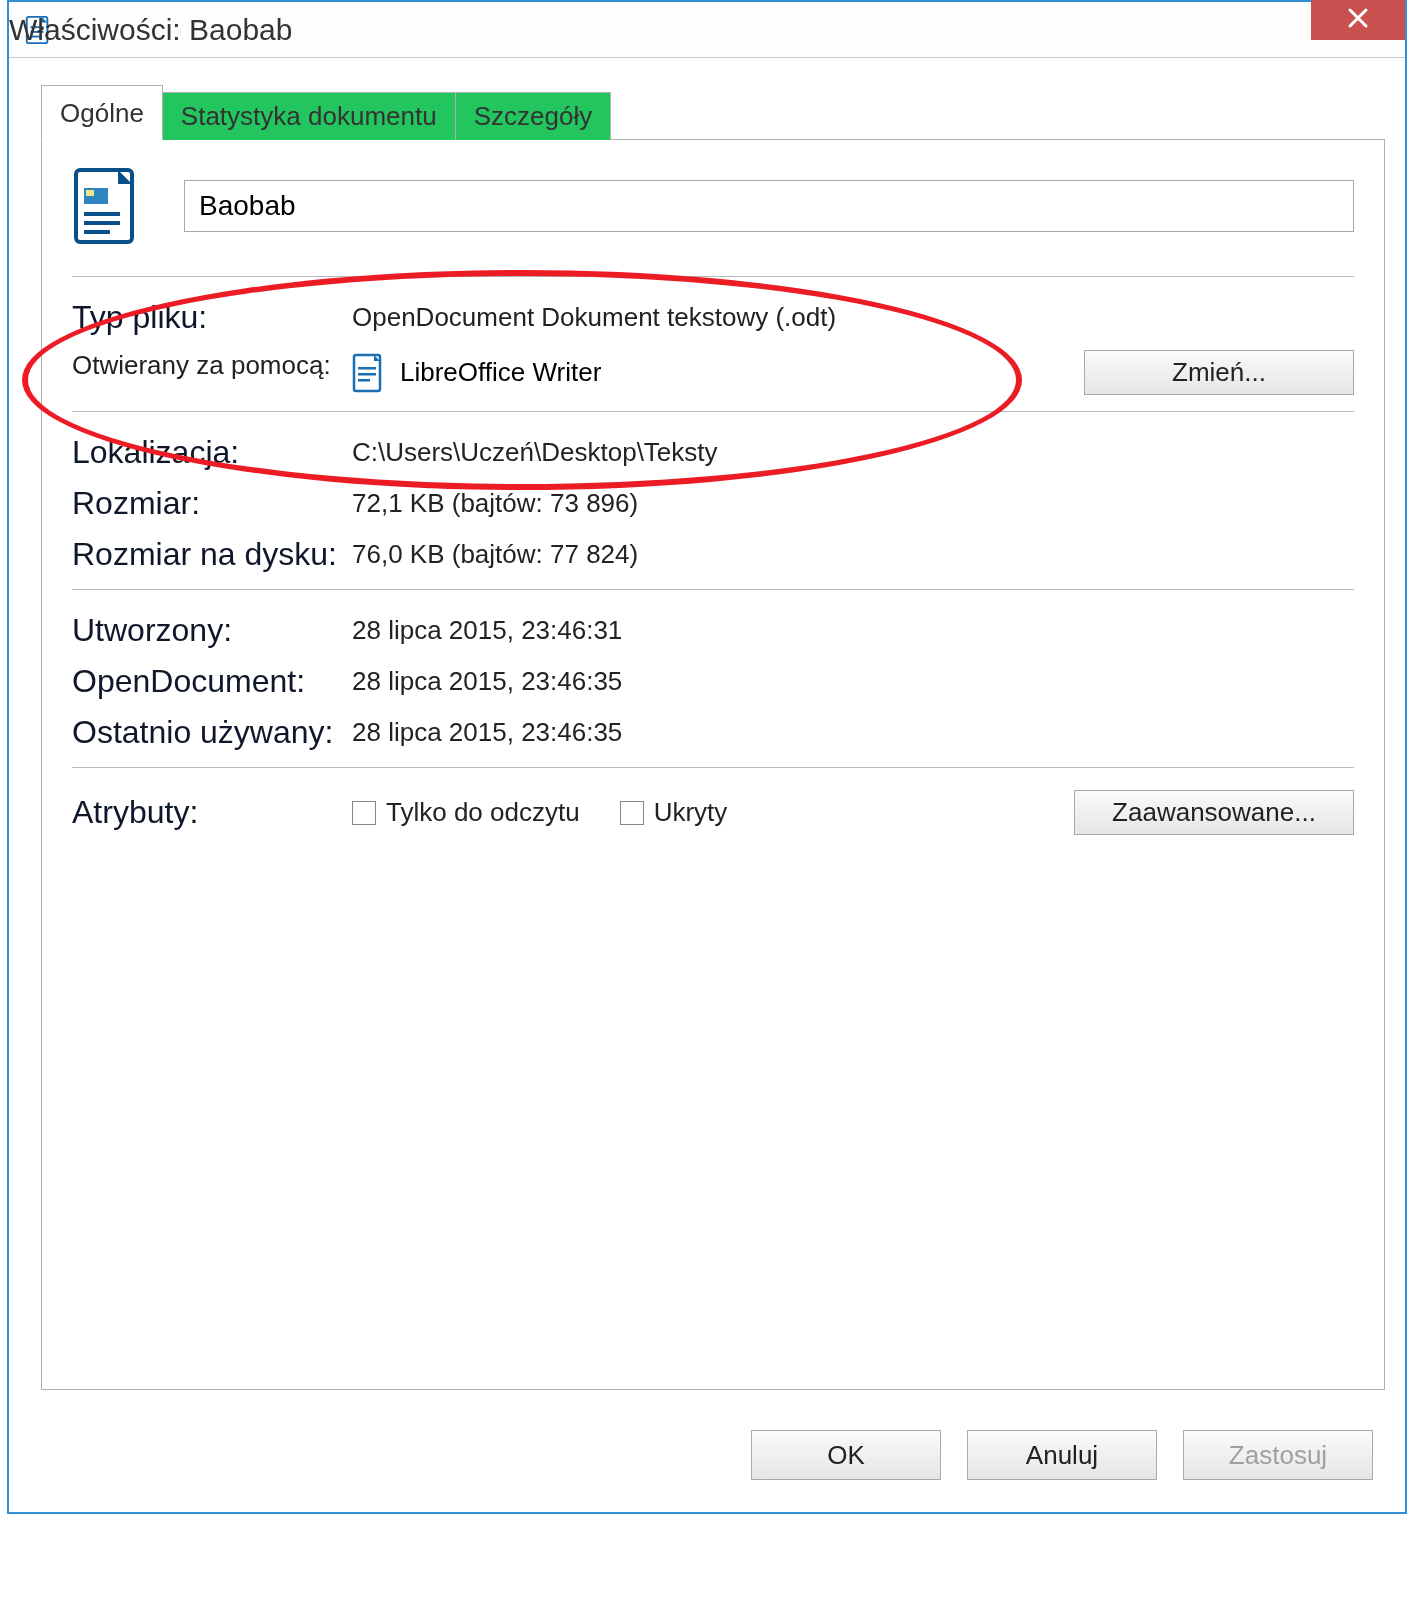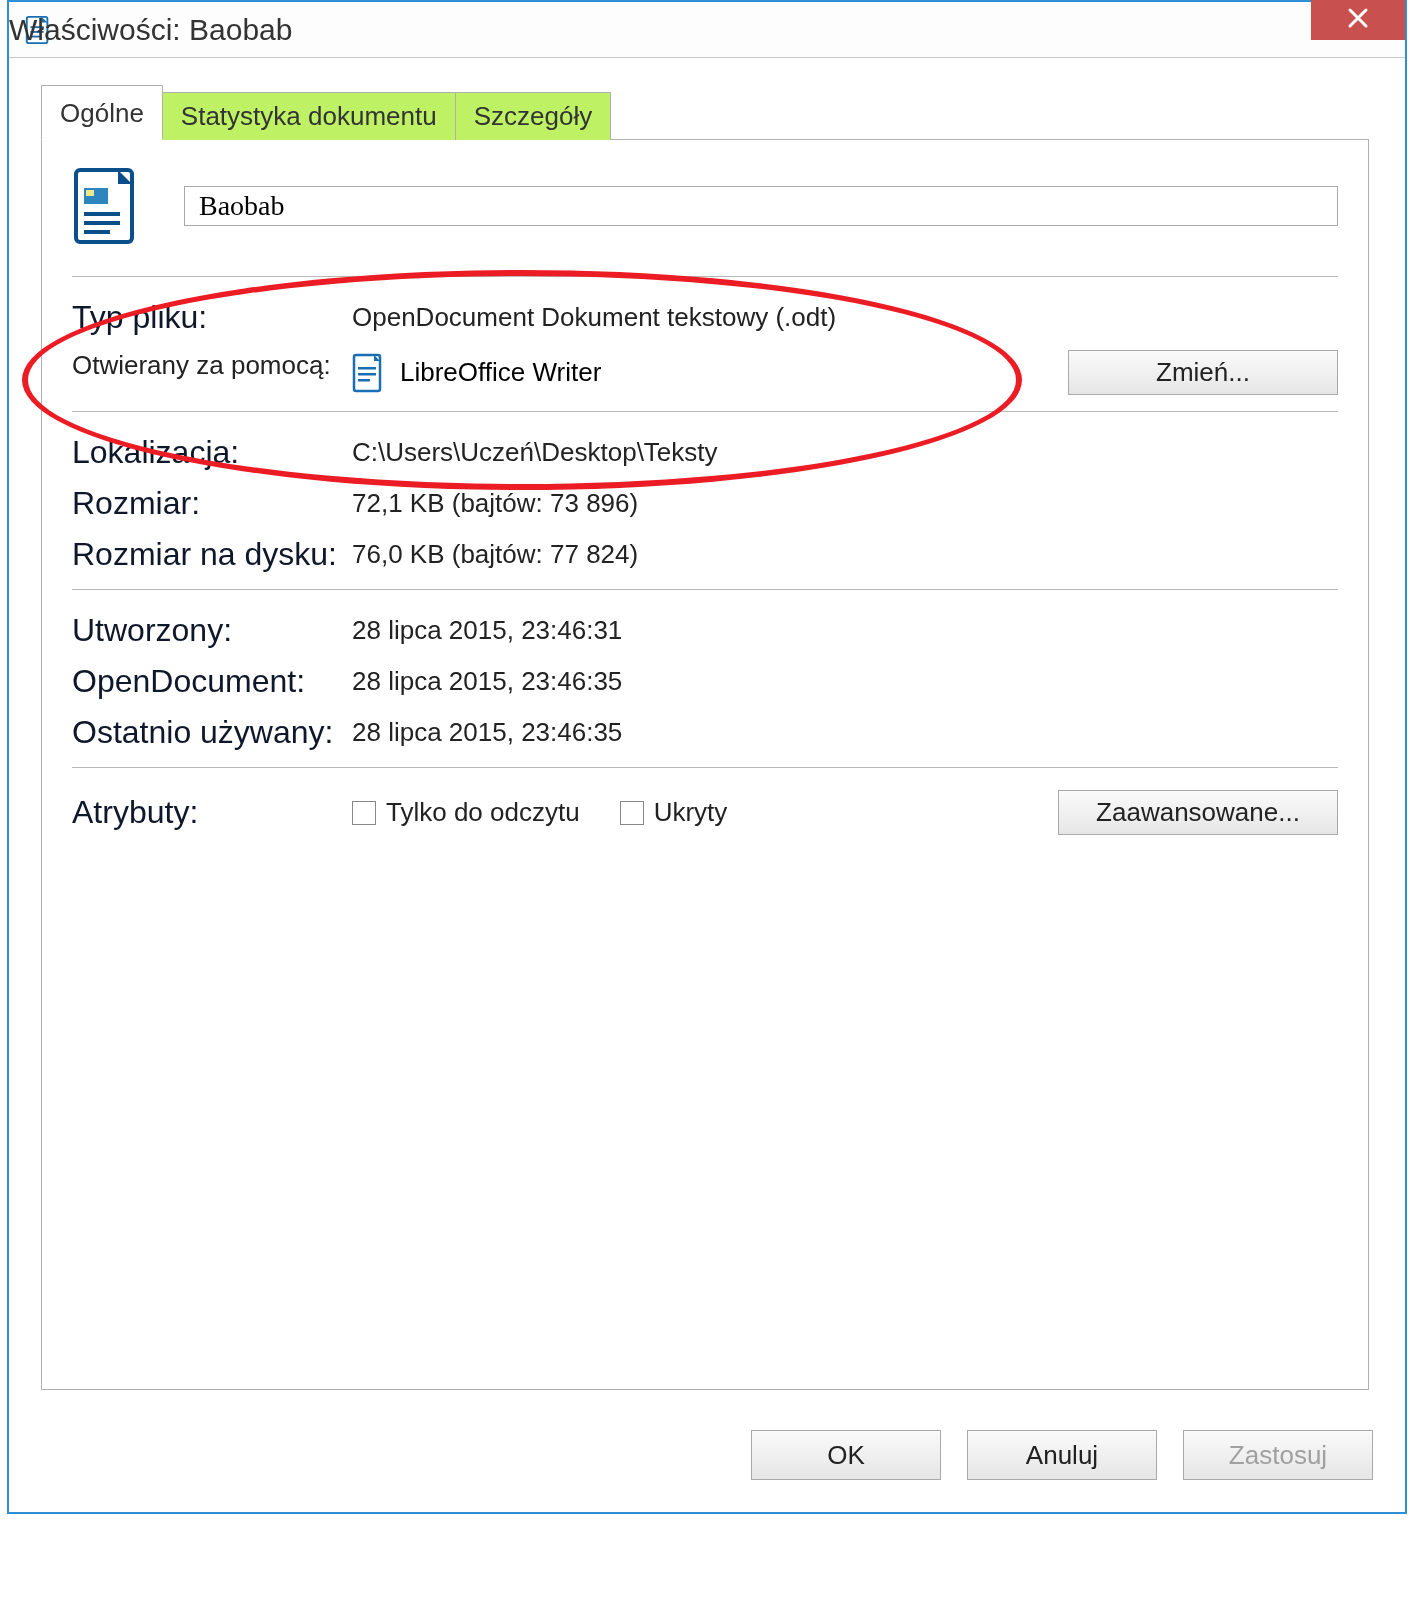--- a/index.html
+++ b/index.html
@@ -48,33 +48,33 @@
     height: 40px;
     background: #c8504e;
     color: #fff;
     display: flex;
     align-items: center;
     justify-content: center;
     font-size: 28px;
     cursor: pointer;
   }
   .content {
-    padding: 30px 36px 20px 32px;
+    padding: 30px 20px 20px 32px;
   }
   .tabstrip {
     display: flex;
     align-items: flex-end;
     border-bottom: 1px solid #b0b0b0;
     position: relative;
     height: 52px;
   }
   .tab {
     border: 1px solid #b0b0b0;
     border-bottom: none;
-    background: #bef264;
+    background: #22c55e;
     padding: 8px 18px;
     font-size: 26px;
     color: #333;
     margin-right: -1px;
     cursor: pointer;
     position: relative;
     top: 1px;
   }
   .tab.active {
     background: #fff;
@@ -113,26 +113,25 @@
     align-items: center;
     margin-bottom: 30px;
   }
   .doc-icon-big {
     width: 72px;
     height: 80px;
     margin-right: 40px;
   }
   .name-field {
     flex: 1;
-    height: 40px;
+    height: 52px;
     border: 1px solid #a9a9a9;
     padding: 4px 14px;
     font-size: 28px;
     background: #fff;
-    font-family: Liberation Serif, serif;
   }
   hr.sep {
     border: none;
     border-top: 1px solid #b8b8b8;
     margin: 16px 0 22px 0;
   }
   .small-doc-icon {
     width: 34px;
     height: 40px;
     margin-right: 14px;

